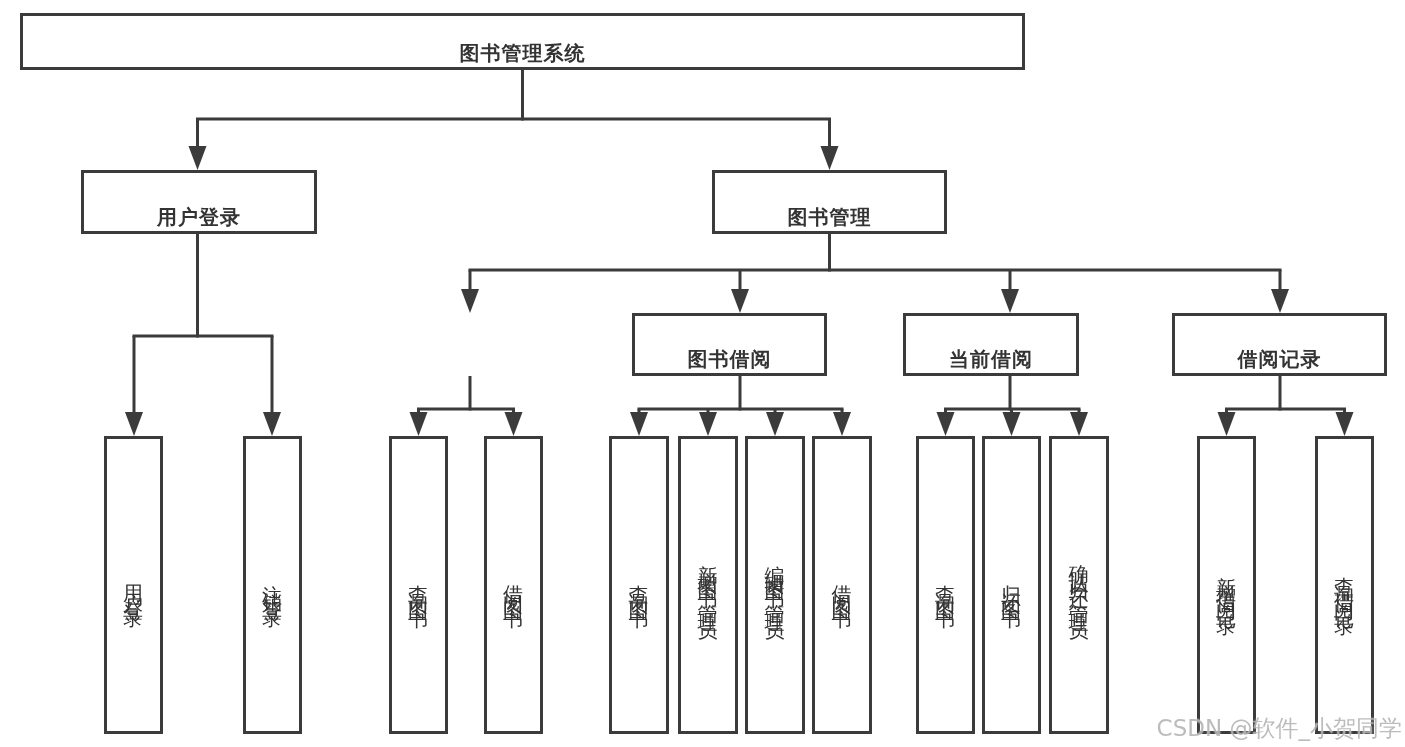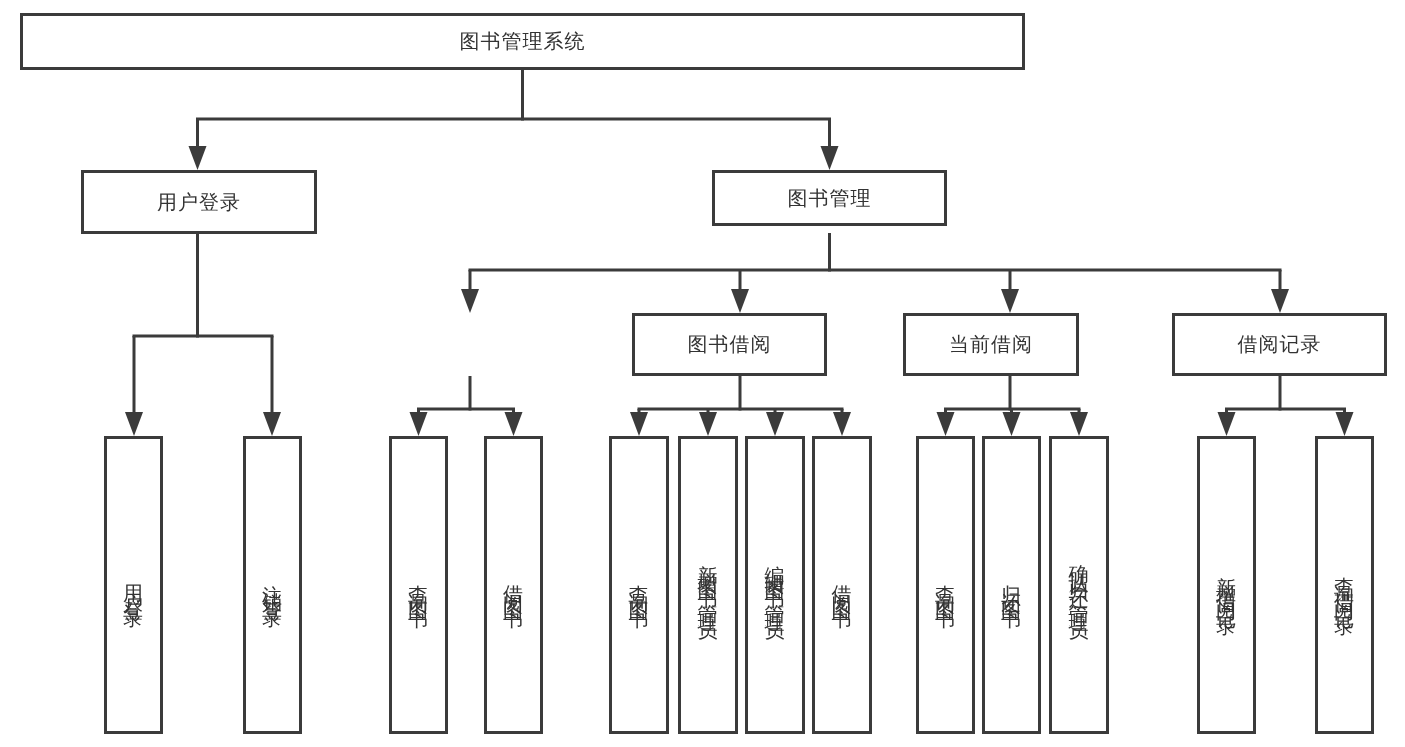--- a/index.html
+++ b/index.html
@@ -22,22 +22,23 @@
     width: 1405px;
     height: 747px;
     pointer-events: none;
   }
   .hbox {
     position: absolute;
     box-sizing: border-box;
     border: 3px solid #3b3b3b;
     background: #ffffff;
     display: flex;
-    align-items: center;
+    align-items: flex-end;
     justify-content: center;
+    font-weight: bold;
   }
   .hlabel {
     font-size: 20px;
     color: #333333;
     letter-spacing: 1px;
     white-space: nowrap;
   }
   .vbox {
     position: absolute;
     box-sizing: border-box;
@@ -139,21 +140,21 @@
     </g>
   </svg>
 
   <div class="hbox" style="left:20px;top:13px;width:1005px;height:57px">
     <span class="hlabel">图书管理系统</span>
   </div>
 
   <div class="hbox" style="left:81px;top:170px;width:236px;height:64px">
     <span class="hlabel">用户登录</span>
   </div>
-  <div class="hbox" style="left:712px;top:170px;width:235px;height:56px">
+  <div class="hbox" style="left:712px;top:170px;width:235px;height:64px">
     <span class="hlabel">图书管理</span>
   </div>
 
   <div class="hbox" style="left:632px;top:313px;width:195px;height:63px">
     <span class="hlabel">图书借阅</span>
   </div>
   <div class="hbox" style="left:903px;top:313px;width:176px;height:63px">
     <span class="hlabel">当前借阅</span>
   </div>
   <div class="hbox" style="left:1172px;top:313px;width:215px;height:63px">
@@ -197,14 +198,15 @@
     <span class="vlabel">确认归还（管理员）</span>
   </div>
 
   <div class="vbox" style="left:1197px;top:436px;width:59px;height:298px">
     <span class="vlabel">新增借阅记录</span>
   </div>
   <div class="vbox" style="left:1315px;top:436px;width:59px;height:298px">
     <span class="vlabel">查询借阅记录</span>
   </div>
 
+  <div class="watermark">CSDN @软件_小贺同学</div>
 
 </div>
 
 </body></html>

